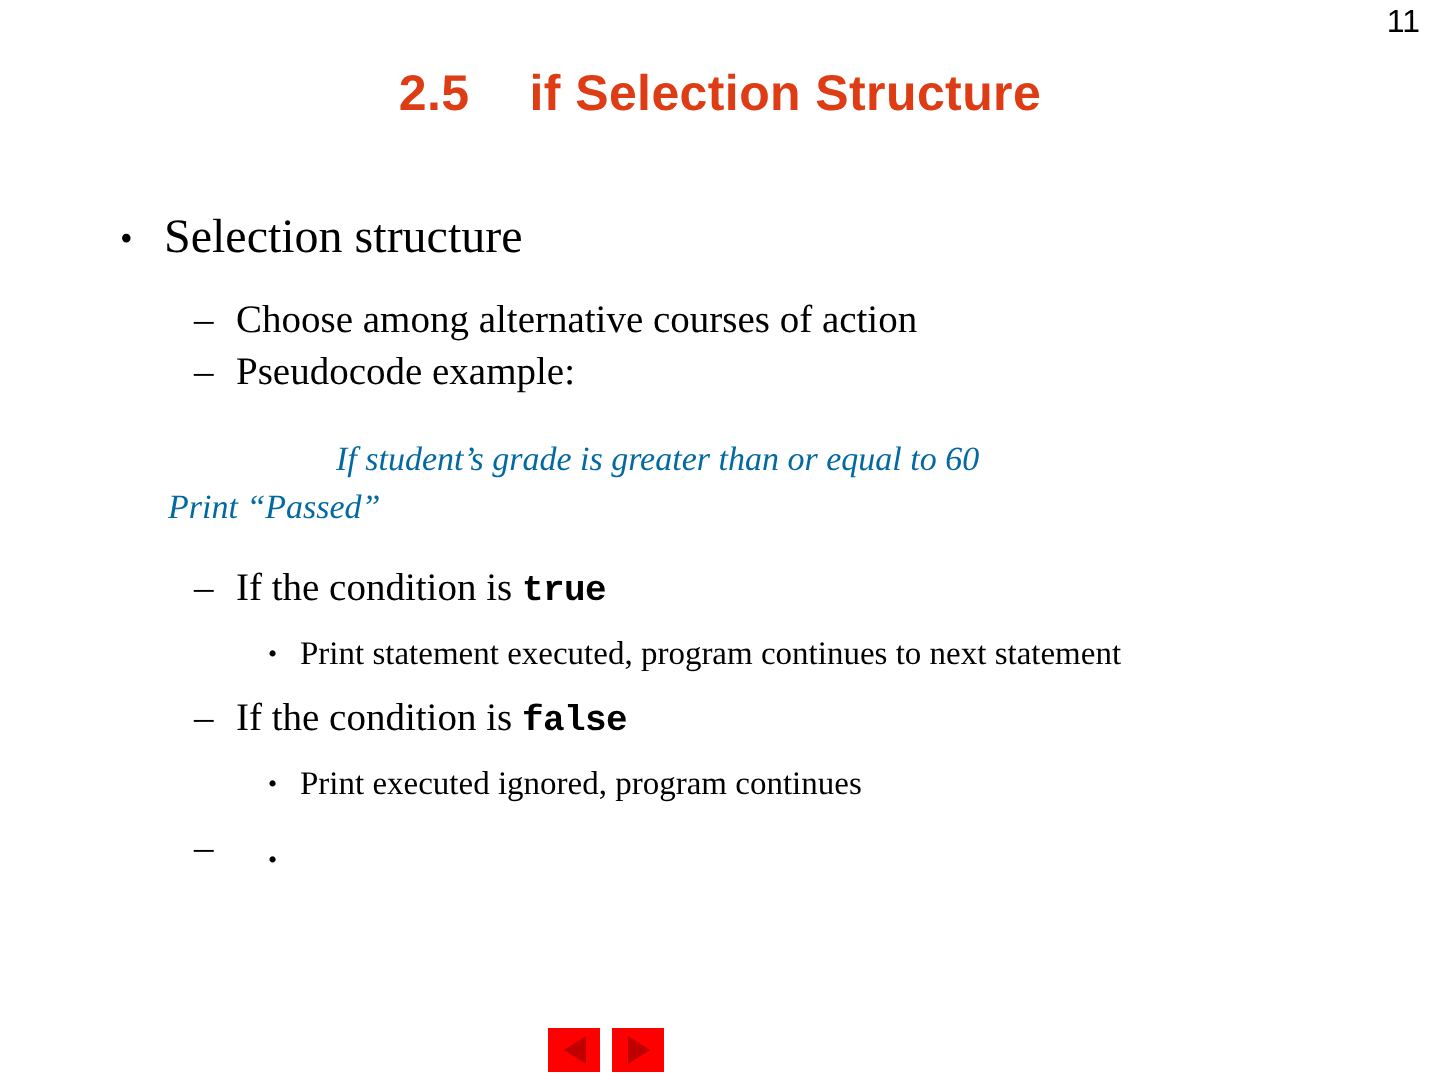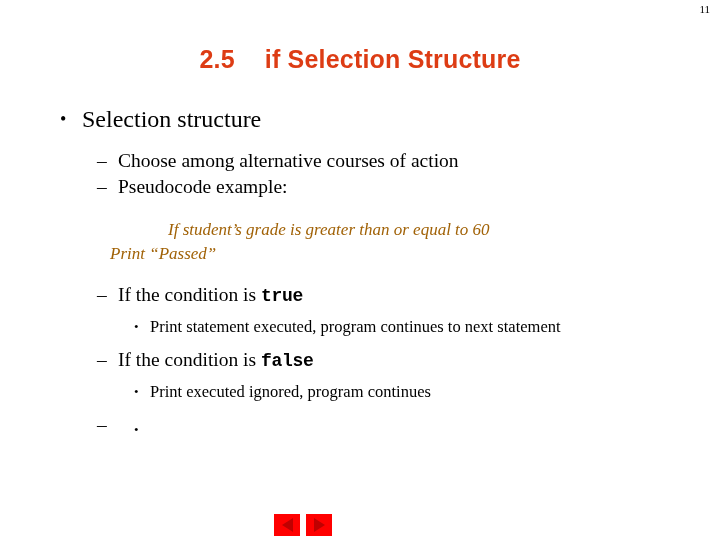--- a/index.html
+++ b/index.html
@@ -15,30 +15,30 @@
     overflow: hidden;
     font-family: "Liberation Serif", "DejaVu Serif", serif;
     color: #000000;
   }
 
   
   #page-number {
     position: absolute;
     top: 4px;
     right: 10px;
-    font-family: Liberation Serif, serif;
-    font-size: 11px;
+    font-family: Liberation Sans, sans-serif;
+    font-size: 16px;
     line-height: 1;
     color: #000000;
   }
 
   
   #title {
     position: absolute;
-    top: 44px;
+    top: 32px;
     left: 0;
     width: 720px;
     text-align: center;
     font-family: "Liberation Sans", "DejaVu Sans", sans-serif;
     font-weight: bold;
     font-size: 25px;
     line-height: 30px;
     color: #DD3C14;
     letter-spacing: 0.2px;
   }
@@ -100,26 +100,26 @@
     font-size: 18px;
     font-weight: bold;
     letter-spacing: -0.3px;
   }
 
   
   #pseudocode {
     margin-top: 18px;
     margin-bottom: 16px;
     font-style: italic;
-    color: #a16207;
+    color: #0369a1;
     font-size: 17px;
     line-height: 24px;
   }
   #pseudocode .pc-line-1 { padding-left: 168px; }
-  #pseudocode .pc-line-2 { padding-left: 110px; }
+  #pseudocode .pc-line-2 { padding-left: 84px; }
 
   .gap-a { height: 10px; }
   .gap-b { height: 6px; }
   .gap-c { height: 8px; }
 
   
   #footer-copyright {
     position: absolute;
     left: 28px;
     bottom: 10px;

